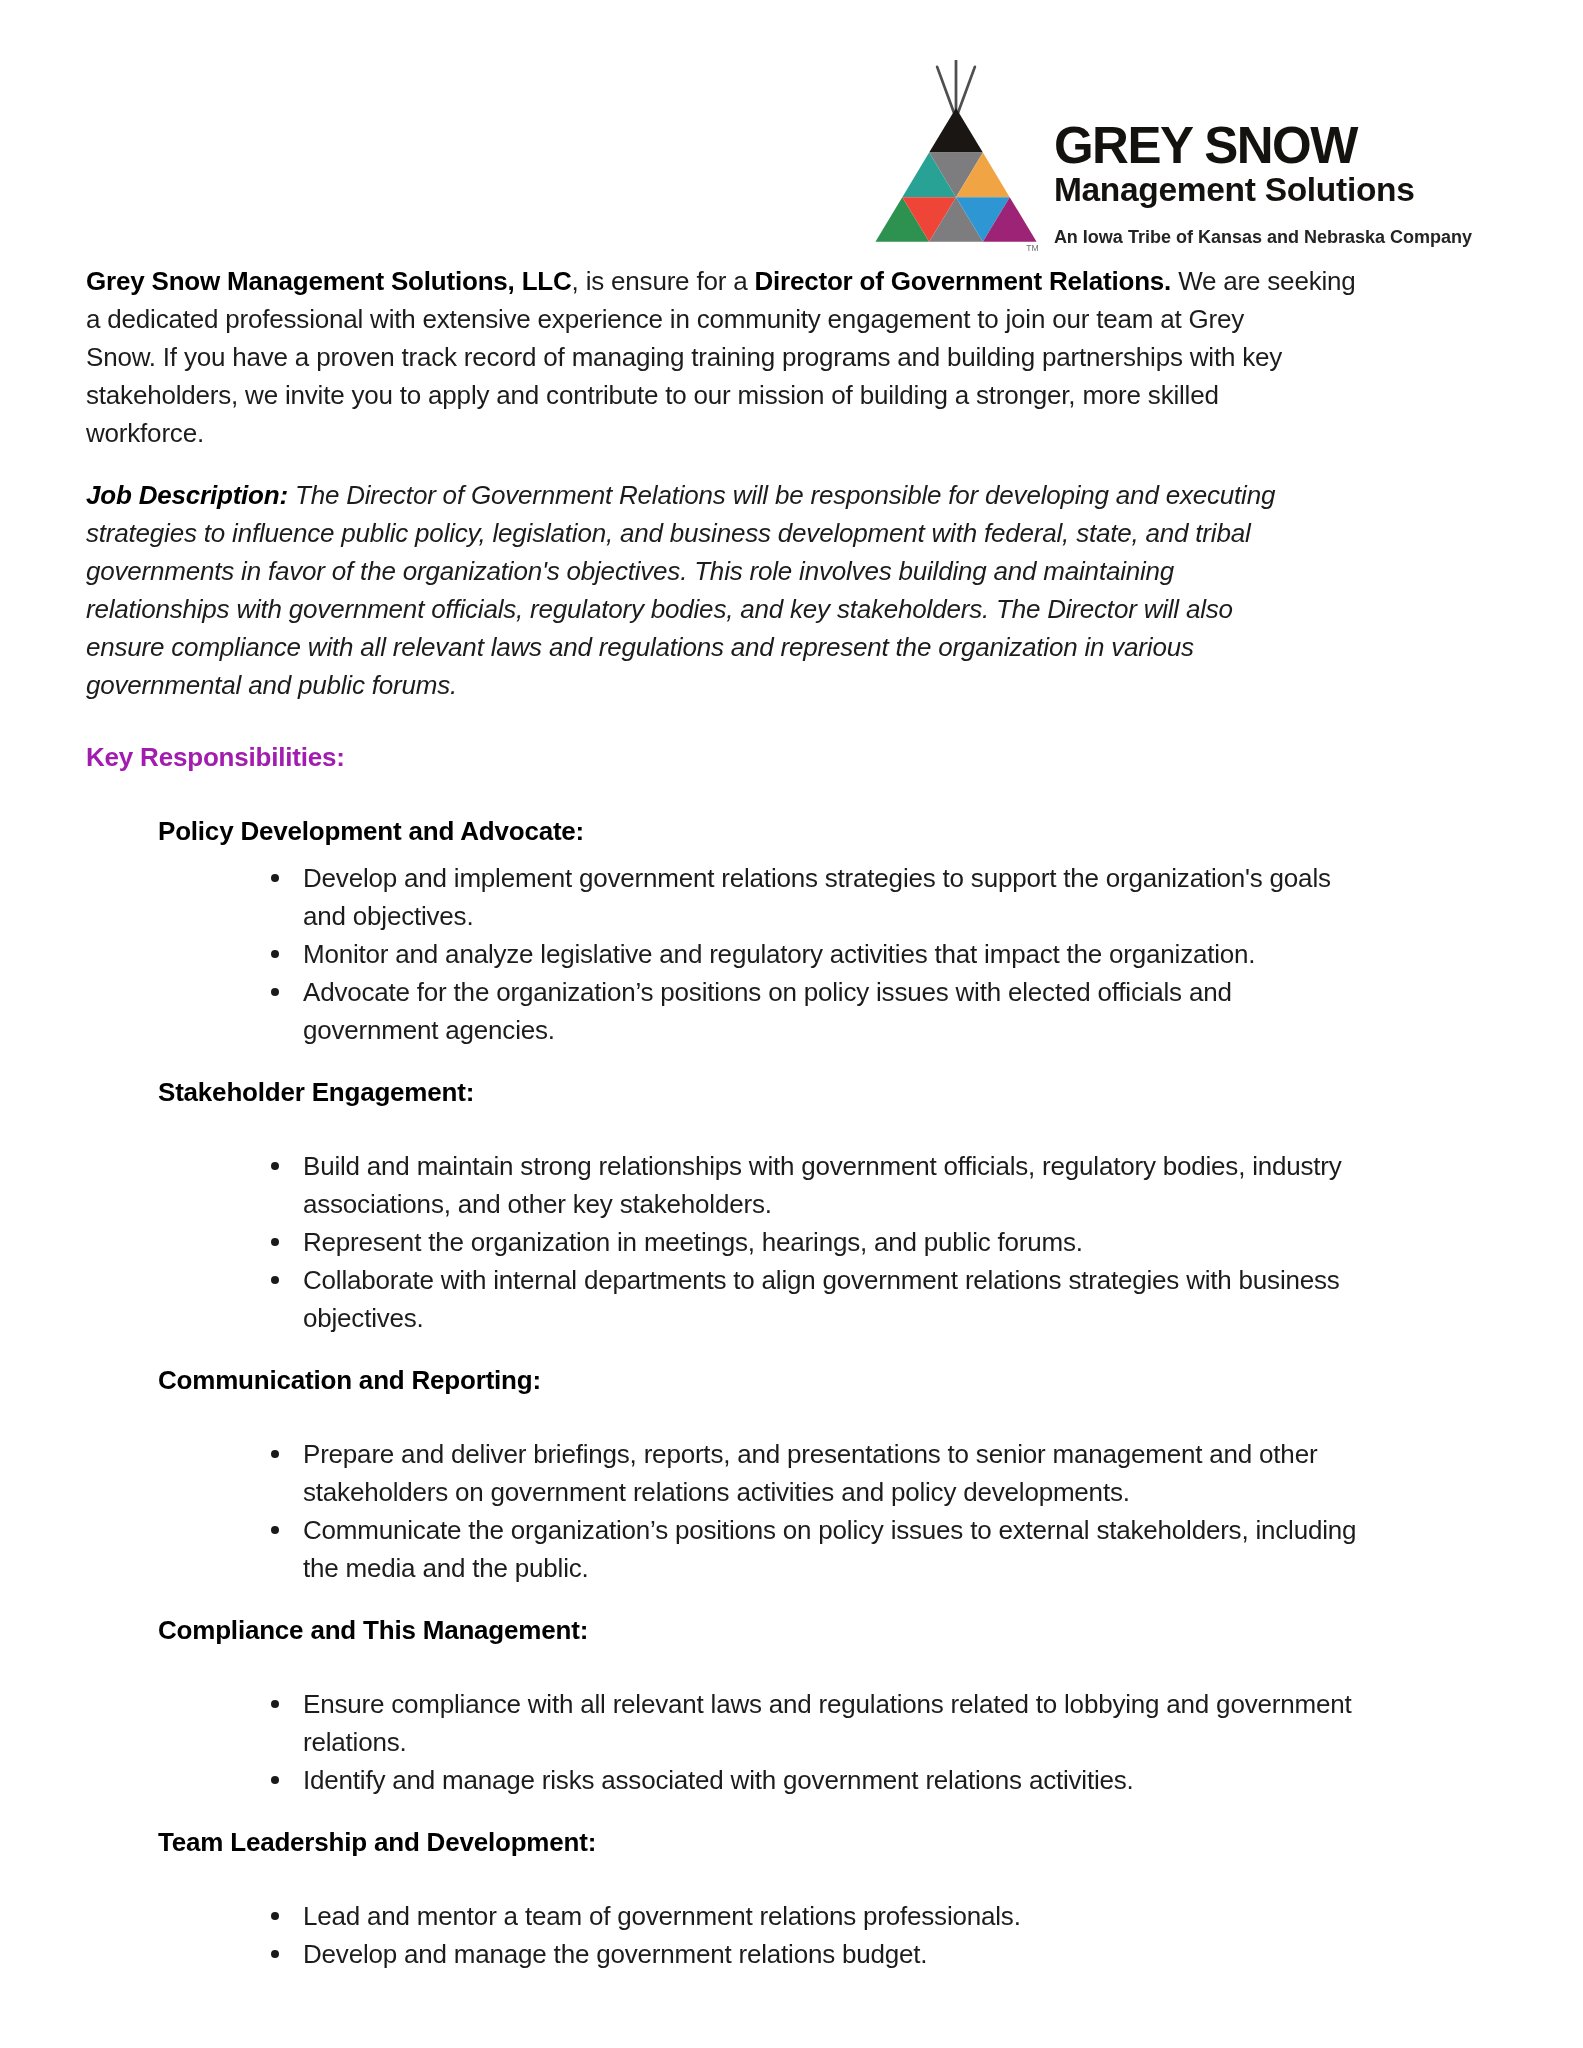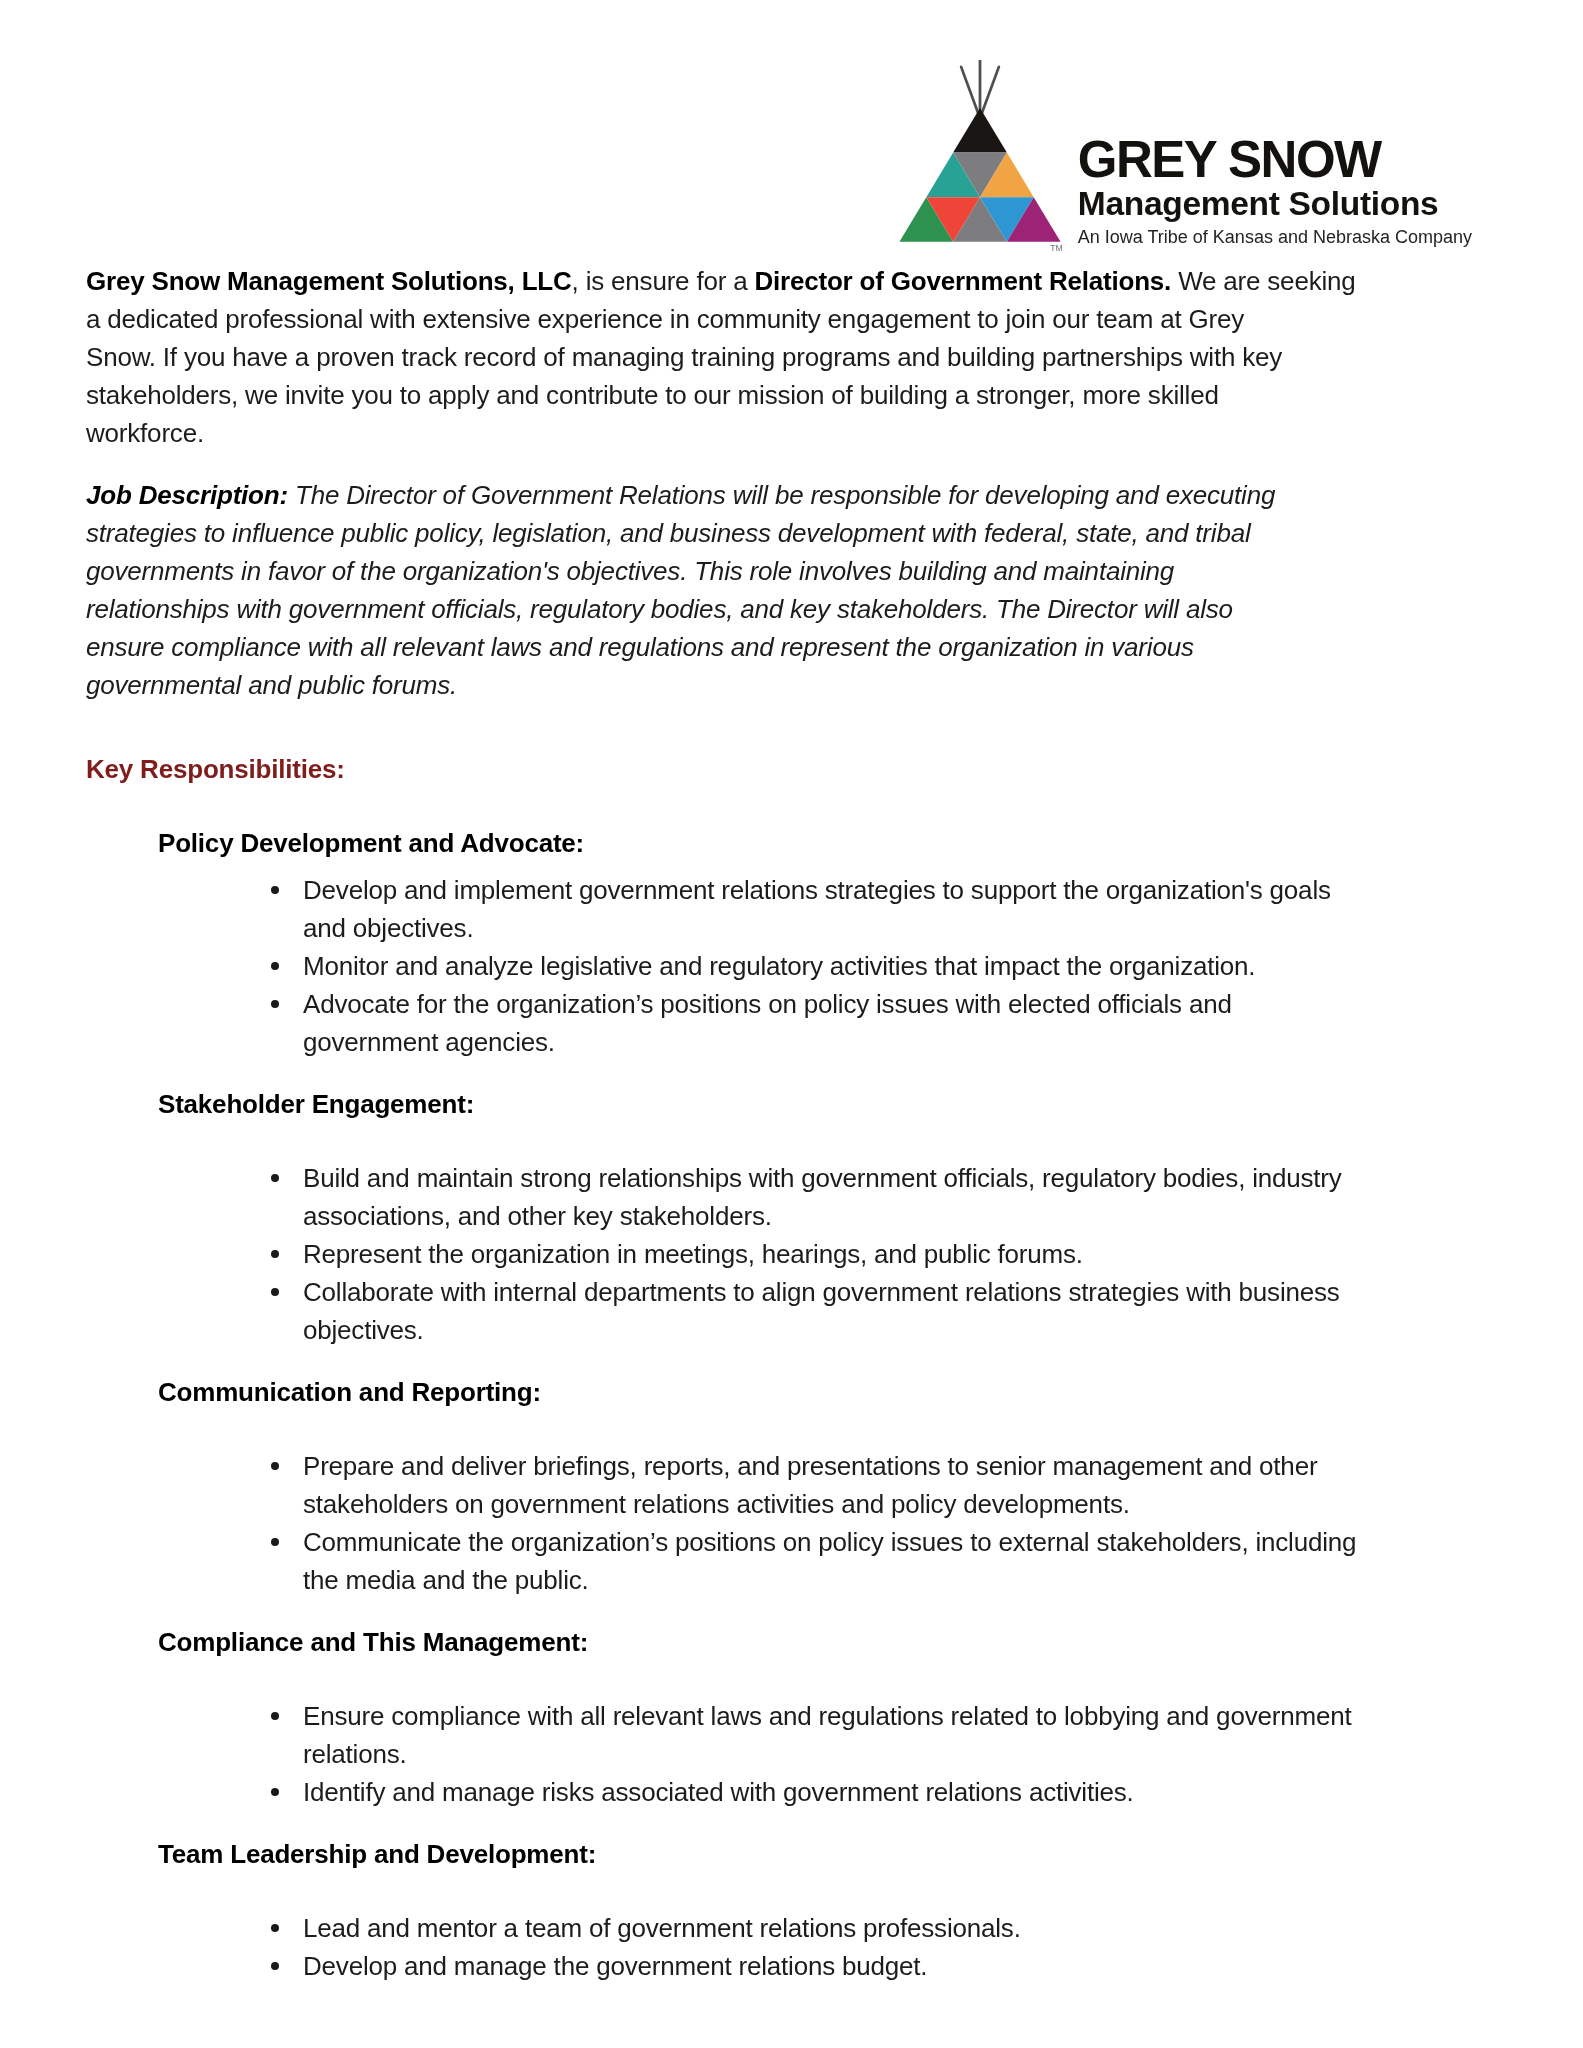--- a/index.html
+++ b/index.html
@@ -28,34 +28,34 @@
   .logo-text { padding-bottom: 4px; }
   .brand {
     font-size: 51px; font-weight: 700; letter-spacing: -1.5px;
     line-height: 1; color: #14120f; white-space: nowrap;
   }
   .subtitle {
     font-size: 33.5px; font-weight: 700; letter-spacing: -0.3px;
     line-height: 1.1; color: #14120f; white-space: nowrap; margin-top: 1px;
   }
   .tagline {
-    font-size: 18px; color: #242424; margin-top: 4px;
-    text-align: center; white-space: nowrap;
+    font-size: 18px; color: #242424; margin-top: 18px;
+    text-align: center; white-space: nowrap; font-weight: bold;
   }
   
   .para {
     margin: 0; font-size: 26px; line-height: 38px;
     letter-spacing: -0.2px; white-space: pre-line; color: #1c1c1c;
   }
   .para .b, .bold { font-weight: 700; color: #000; }
   .intro   { margin-top: 10px; }
   .jobdesc { margin-top: 24px; font-style: italic; }
   .key-h {
-    margin: 46px 0 0; font-size: 26px; line-height: 38px;
-    font-weight: 700; color: #7f1d1d; letter-spacing: -0.2px;
+    margin: 34px 0 0; font-size: 26px; line-height: 38px;
+    font-weight: 700; color: #a21caf; letter-spacing: -0.2px;
   }
   .sec-h {
     margin: 24px 0 0 72px; font-size: 26px; line-height: 38px;
     font-weight: 700; color: #000; letter-spacing: -0.2px;
   }
   .section.tight .sec-h { margin-top: 36px; }
   .section ul {
     list-style: none; margin: 36px 0 0 183px; padding: 0;
   }
   .section.tight ul { margin-top: 9px; }

